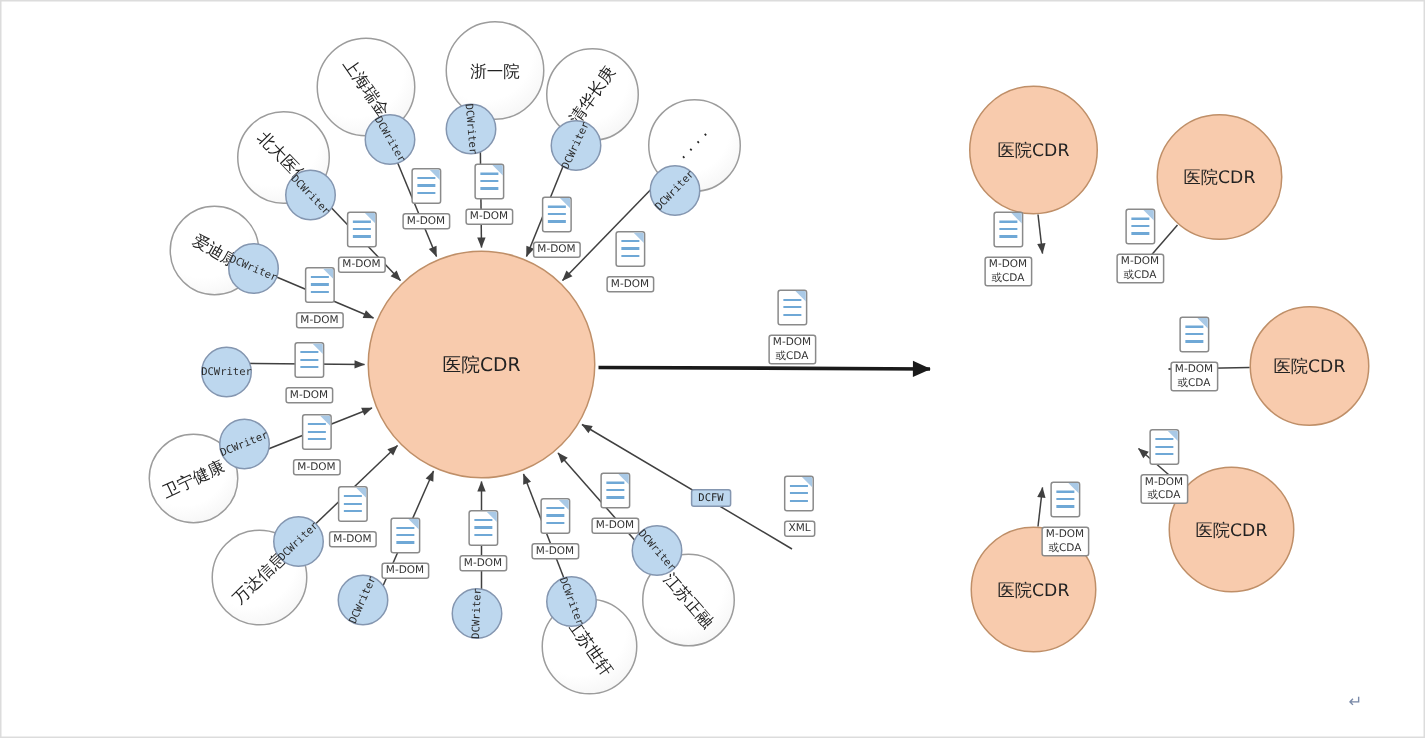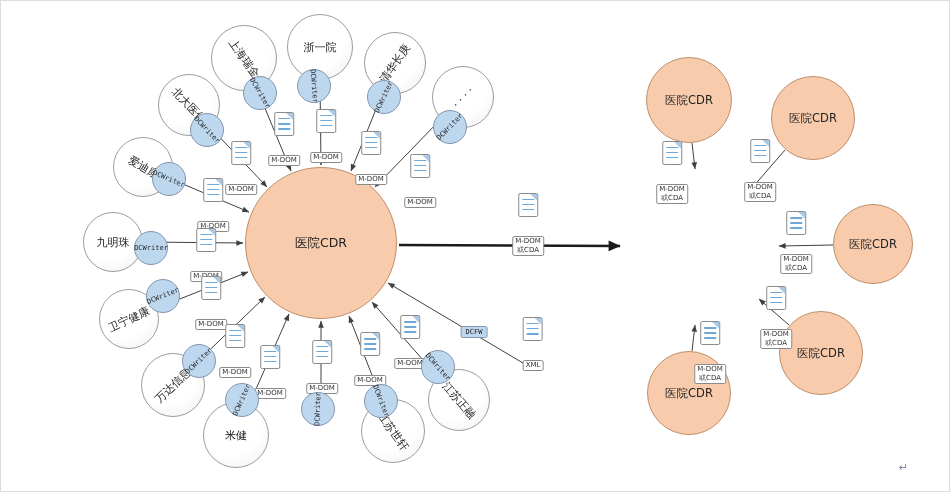--- a/index.html
+++ b/index.html
@@ -37,65 +37,59 @@
   }
   .doc::before{
     content:"";position:absolute;left:3px;right:3px;top:5px;bottom:4px;
     background:repeating-linear-gradient(to bottom,#6fa8d6 0 1.5px,transparent 1.5px 5px);
   }
   .doc::after{
     content:"";position:absolute;top:0;right:0;width:0;height:0;
     border-left:7px solid transparent;border-top:7px solid #a9c9e6;
   }
   .dlabel{
-    margin-top:19px;background:#fff;border:1px solid #8a8a8a;border-radius:2px;
+    margin-top:6px;background:#fff;border:1px solid #8a8a8a;border-radius:2px;
     font-size:7px;line-height:1.3;padding:0 2px;color:#333;text-align:center;
     white-space:pre-line;
   }
   .tag{
     position:absolute;transform:translate(-50%,-50%);background:#bdd7ee;
     border:1px solid #8496b0;border-radius:2px;font-size:7px;padding:1px 4px;
     z-index:5;font-family:"DejaVu Sans Mono",monospace;
   }
   .retmark{position:absolute;left:898px;top:460px;font-size:11px;color:#7a8aa8;z-index:6;}
 </style>
 </head>
 <body>
 
 <div class="canvas">
 
   <div class="circle vendor" style="left:210px;top:24px;width:66px;height:66px">
       <span class="vl" style="transform:rotate(55deg)">上海瑞金</span>
     </div>
-  <div class="circle vendor" style="left:286px;top:13px;width:66px;height:66px">
+  <div class="circle vendor" style="left:296px;top:13px;width:66px;height:66px">
       <span class="vl">浙一院</span>
     </div>
   <div class="circle vendor" style="left:363px;top:31px;width:62px;height:62px">
       <span class="vl" style="transform:rotate(-55deg)">清华长庚</span>
     </div>
   <div class="circle vendor" style="left:431px;top:65px;width:62px;height:62px">
       <span class="vl" style="transform:rotate(-46deg)">· · · ·</span>
     </div>
   <div class="circle vendor" style="left:157px;top:73px;width:62px;height:62px">
       <span class="vl" style="transform:rotate(46deg)">北大医信</span>
     </div>
   <div class="circle vendor" style="left:112px;top:136px;width:60px;height:60px">
       <span class="vl" style="transform:rotate(30deg)">爱迪康</span>
     </div>
-  <div class="circle vendor" style="left:82px;top:211px;width:60px;height:60px">
-      <span class="vl">九明珠</span>
-    </div>
   <div class="circle vendor" style="left:98px;top:288px;width:60px;height:60px">
       <span class="vl" style="transform:rotate(-25deg)">卫宁健康</span>
     </div>
   <div class="circle vendor" style="left:140px;top:352px;width:64px;height:64px">
       <span class="vl" style="transform:rotate(-44deg)">万达信息</span>
-    </div>
-  <div class="circle vendor" style="left:202px;top:401px;width:66px;height:66px">
-      <span class="vl">米健</span>
     </div>
   <div class="circle vendor" style="left:360px;top:398px;width:64px;height:64px">
       <span class="vl" style="transform:rotate(55deg)">江苏世轩</span>
     </div>
   <div class="circle vendor" style="left:427px;top:368px;width:62px;height:62px">
       <span class="vl" style="transform:rotate(49deg)">江苏正融</span>
     </div>
 
   <div class="circle hubL" style="left:244px;top:166px;width:152px;height:152px">
       <span>医院CDR</span>

